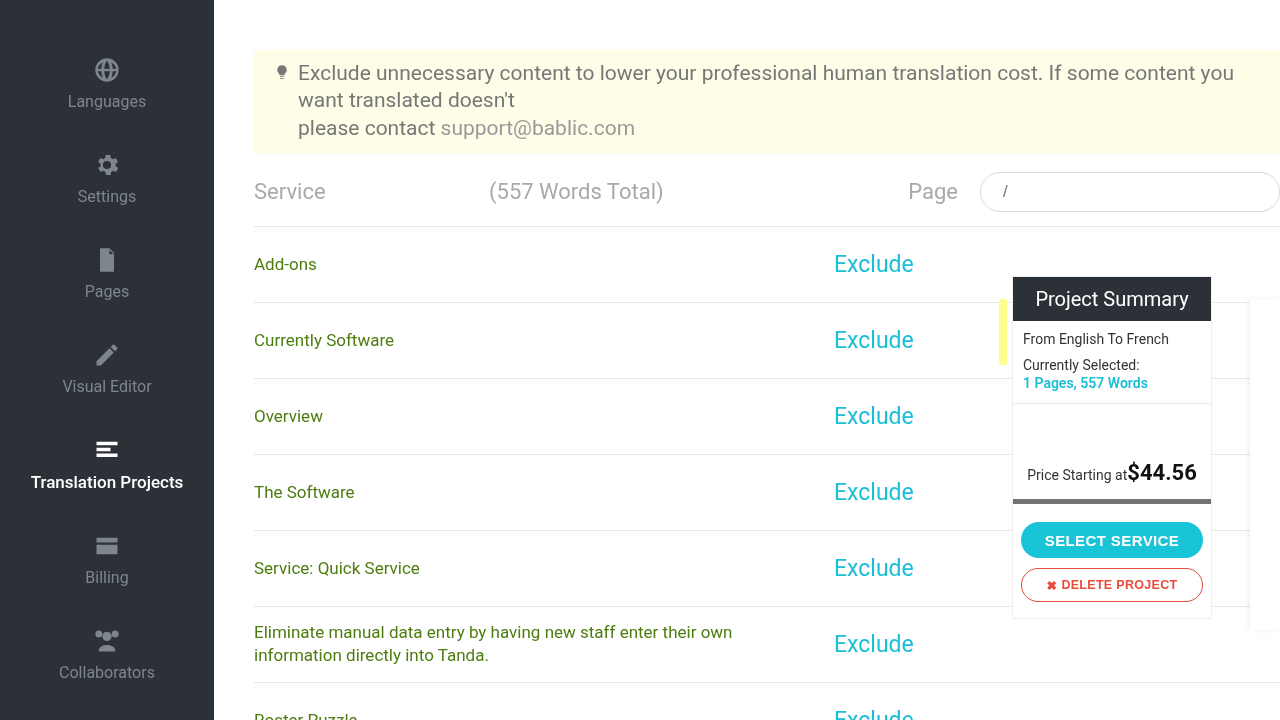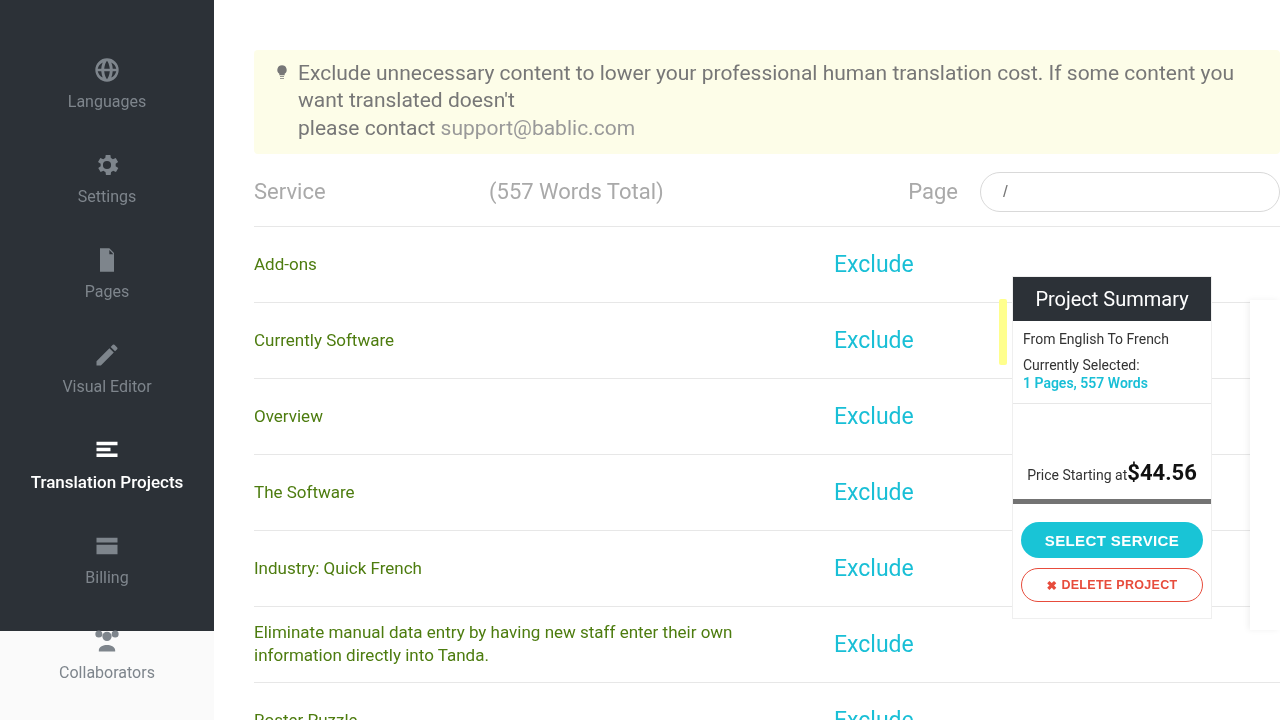--- a/index.html
+++ b/index.html
@@ -2,21 +2,21 @@
 <html><head>
 <meta charset="utf-8">
 <style>
   * { box-sizing: border-box; margin: 0; padding: 0; }
   html, body { width: 1280px; height: 720px; overflow: hidden; font-family: -apple-system, "Segoe UI", Roboto, Helvetica, Arial, sans-serif; }
   body { display: flex; background: #fafafa; }
 
   
   .sidebar {
     width: 214px;
-    height: 631px;
+    height: 720px;
     background: #2c3137;
     display: flex;
     flex-direction: column;
     padding-top: 40px;
   }
   .side-item {
     display: flex;
     flex-direction: column;
     align-items: center;
     justify-content: center;
@@ -265,21 +265,21 @@
     </div>
     <div class="row">
       <div class="r-label">Overview</div>
       <div class="r-action">Exclude</div>
     </div>
     <div class="row">
       <div class="r-label">The Software</div>
       <div class="r-action">Exclude</div>
     </div>
     <div class="row">
-      <div class="r-label">Industry: Quick French</div>
+      <div class="r-label">Service: Quick Service</div>
       <div class="r-action">Exclude</div>
     </div>
     <div class="row">
       <div class="r-label">Eliminate manual data entry by having new staff enter their own information directly into Tanda.</div>
       <div class="r-action">Exclude</div>
     </div>
     <div class="row">
       <div class="r-label">Roster Puzzle</div>
       <div class="r-action">Exclude</div>
     </div>

